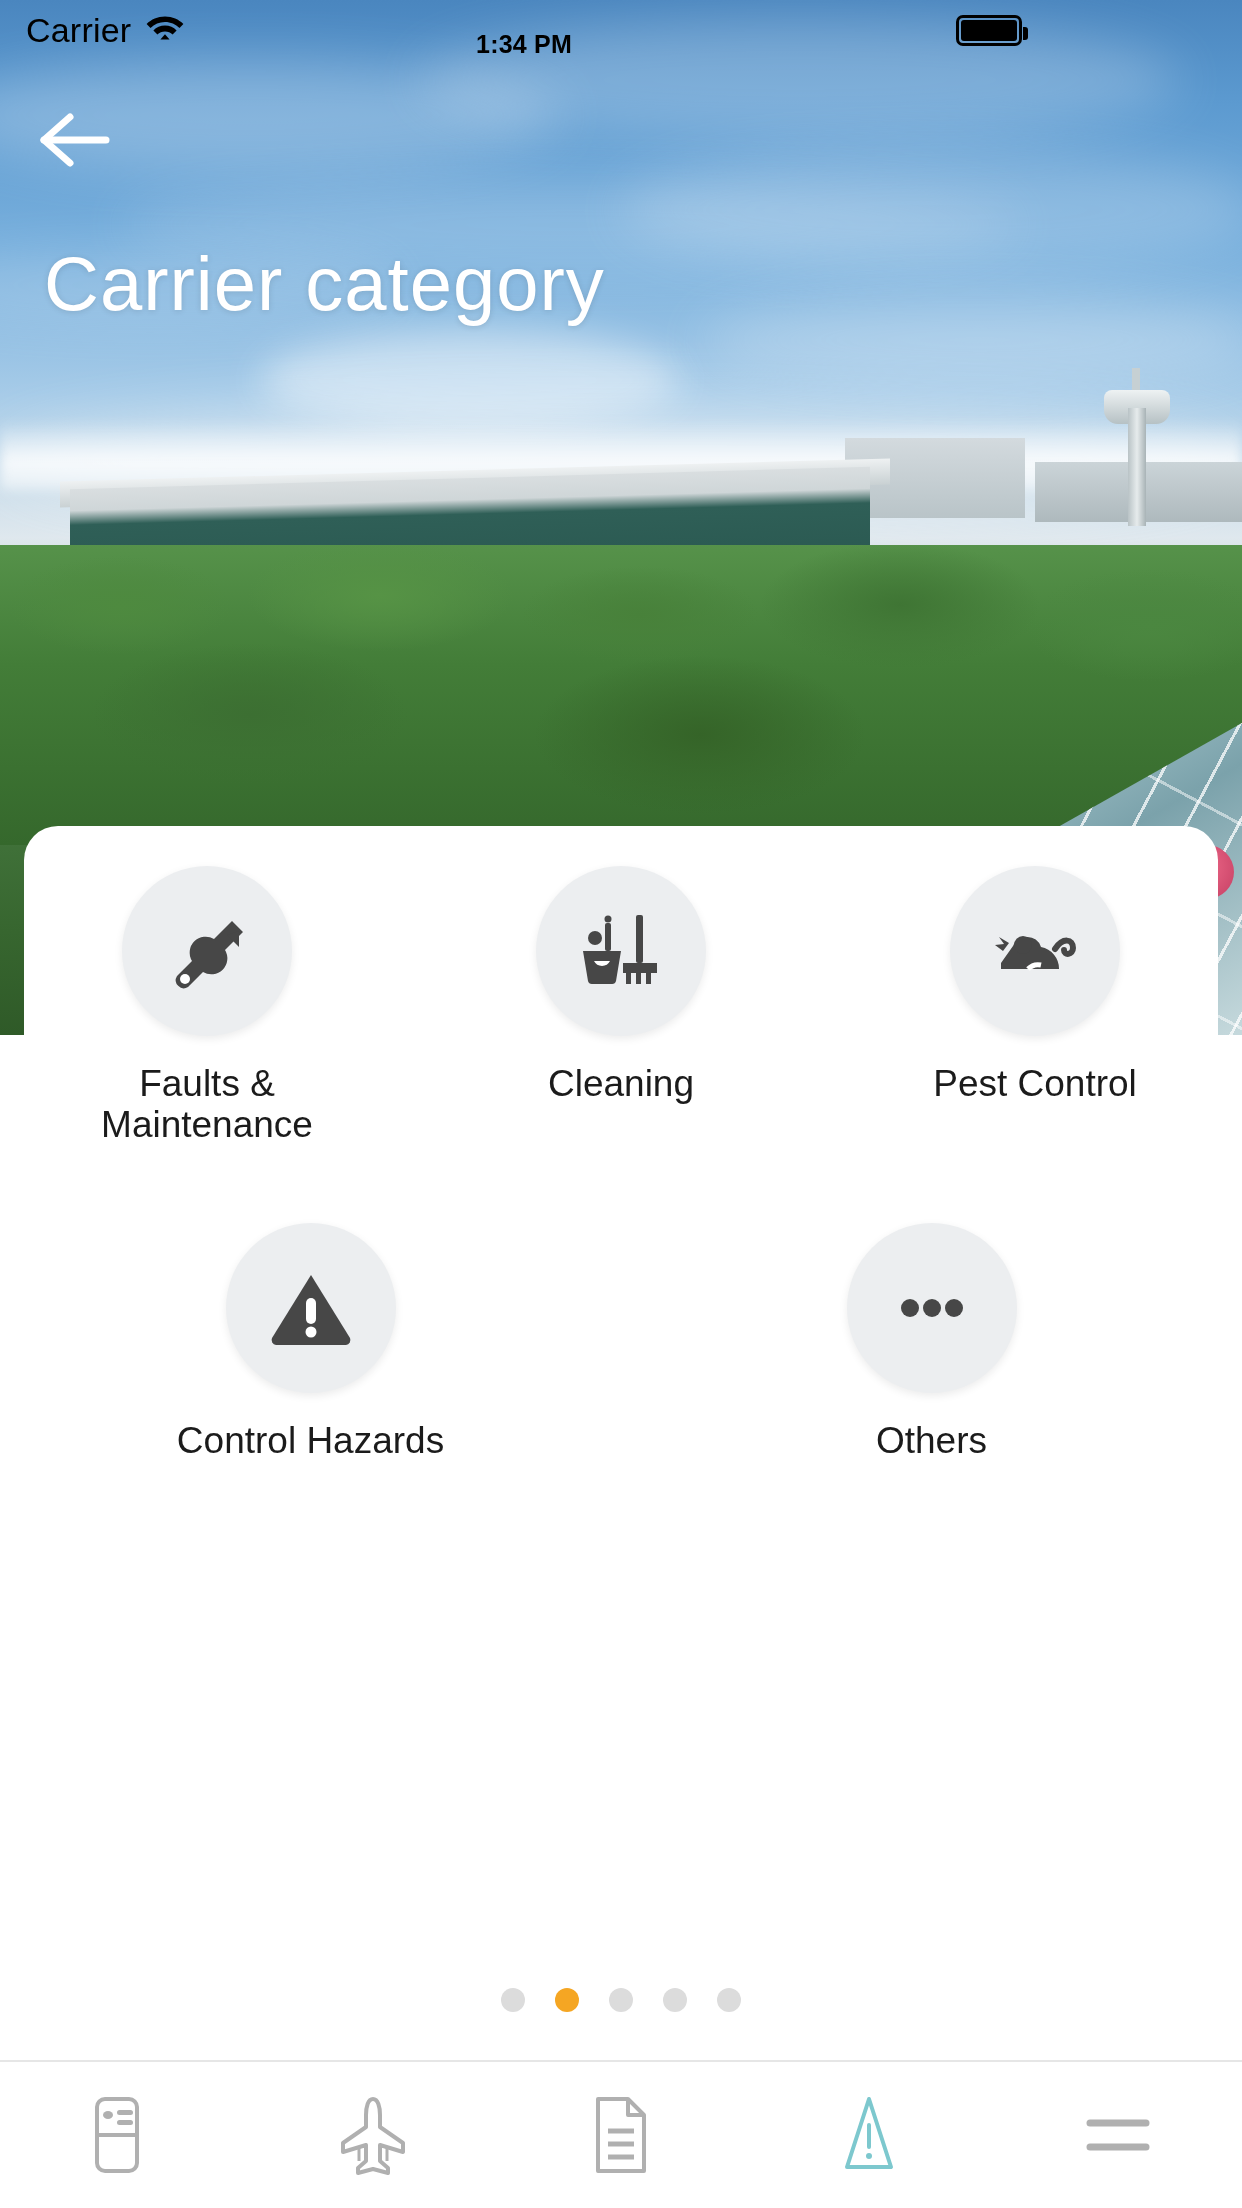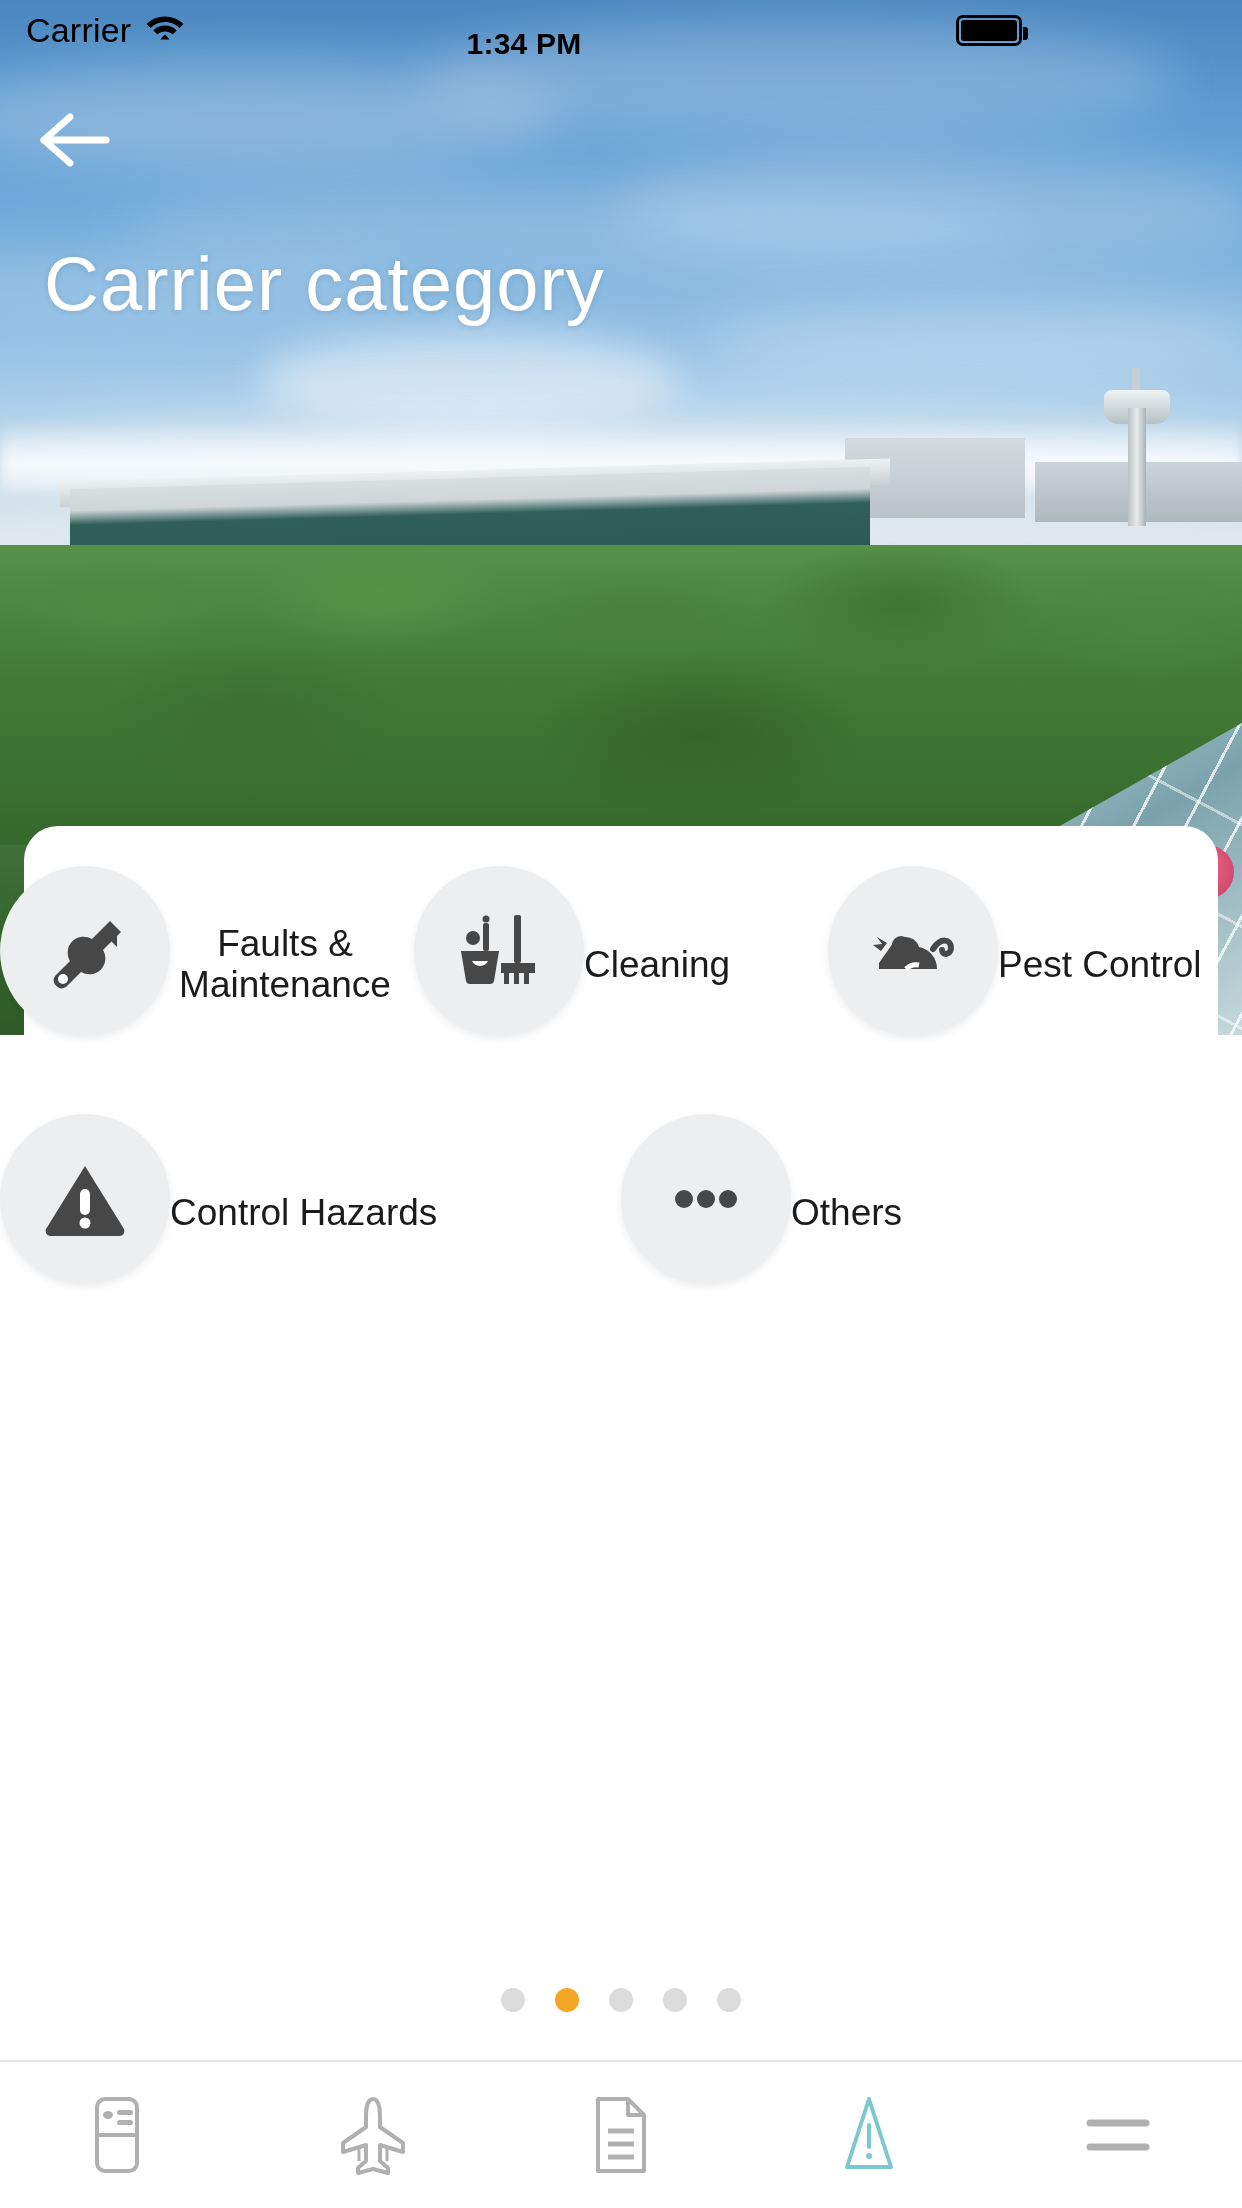--- a/index.html
+++ b/index.html
@@ -93,21 +93,21 @@
   .pinkbit { position:absolute; left:1180px; top:845px; width:54px; height:54px;
              background:radial-gradient(circle at 40% 40%, #f06a8a, #c43f63); border-radius:50%; }
 
   
   #statusbar {
     position:absolute; left:0; top:0; width:1048px; height:60px;
     display:flex; align-items:center; z-index:30; padding:0 26px;
     color:#000; font-size:34px; letter-spacing:.2px;
   }
   #sb-left { display:flex; align-items:center; gap:14px; flex:1; }
-  #sb-center { flex:0 0 auto; font-weight:bold; font-size:30px;margin-top:28px; }
+  #sb-center { flex:0 0 auto; font-weight:bold; font-size:25px;margin-top:28px; }
   #sb-right { flex:1; display:flex; justify-content:flex-end; align-items:center; }
   .battery {
     width:66px; height:31px; border:3px solid #000; border-radius:7px;
     position:relative; padding:2px;
   }
   .battery::after{ content:""; position:absolute; right:-9px; top:9px; width:5px; height:13px;
                    background:#000; border-radius:0 3px 3px 0; }
   .battery i{ display:block; width:100%; height:100%; background:#000; border-radius:3px; }
 
   
@@ -128,21 +128,21 @@
   }
   #card-fill {
     position:absolute; left:0; top:1035px; width:1242px; height:1003px; background:#fff; z-index:19;
   }
 
   #grid {
     position:absolute; left:0; top:866px; width:1242px; z-index:22;
   }
   .row { display:flex; }
   .cat {
-    flex:1; display:flex; align-items:center; cursor:pointer;
+    flex:1; display:flex; flex-direction:column; align-items:center; cursor:pointer;
   }
   .cat-circle {
     width:170px; height:170px; border-radius:50%;
     background:#eceef0; display:flex; align-items:center; justify-content:center;
     box-shadow:0 3px 9px rgba(0,0,0,.08);
   }
   .cat-label {
     margin-top:28px; font-size:37px; color:#1b1b1b; text-align:center;
     line-height:1.1; white-space:nowrap; font-weight:400;
   }

